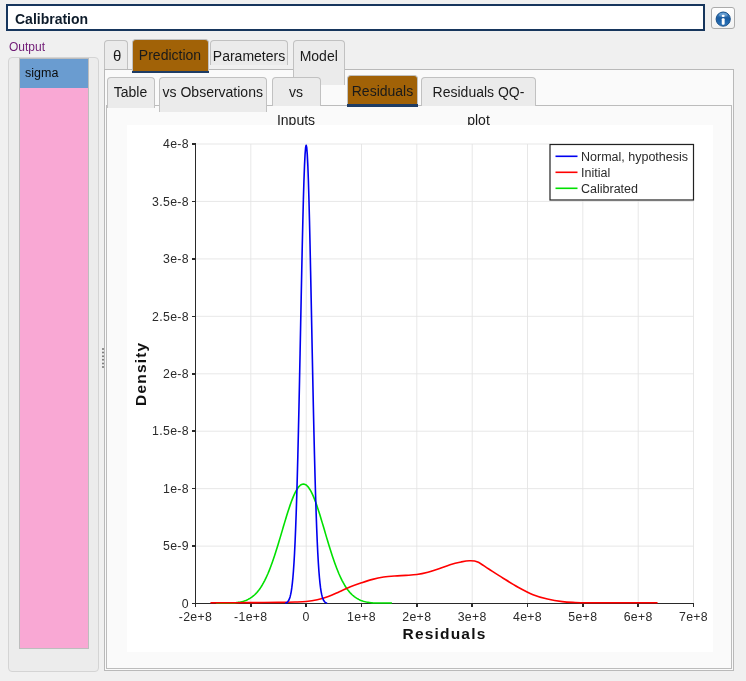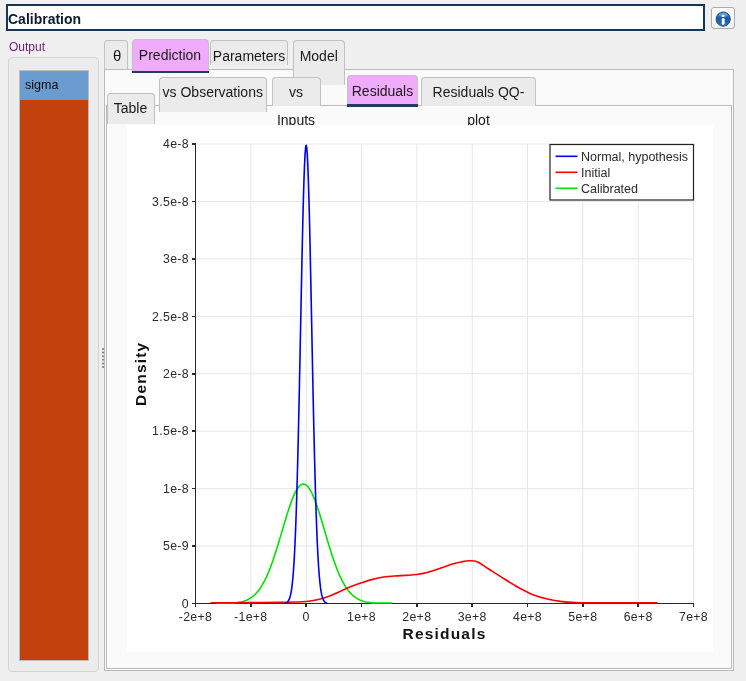--- a/index.html
+++ b/index.html
@@ -1,60 +1,60 @@
 <!DOCTYPE html>
 <html><head><meta charset="utf-8"><title>Calibration</title>
 <style>
 html,body{margin:0;padding:0}
 body{width:746px;height:681px;background:#f0f0f0;font-family:"Liberation Sans",sans-serif;position:relative;overflow:hidden}
 .abs{position:absolute}
 .tab{position:absolute;box-sizing:border-box;border:1px solid #c1c1c1;border-bottom:none;border-radius:4px 4px 0 0;background:#ebebeb;color:#1a1a1a;font-size:14px;text-align:center}
-.tab.sel{background:#f0abfc}
+.tab.sel{background:#a16207}
 </style></head>
 <body>
-<div class="abs" style="box-sizing:border-box;left:6px;top:4px;width:699px;height:27px;background:#fff;border:2px solid #17365d;color:#0d1b2a;font-size:14px;font-weight:bold;line-height:27px;">Calibration</div>
+<div class="abs" style="box-sizing:border-box;left:6px;top:4px;width:699px;height:27px;background:#fff;border:2px solid #17365d;color:#0d1b2a;font-size:14px;font-weight:bold;line-height:27px;padding-left:7px">Calibration</div>
 <div class="abs" style="left:711px;top:7px;width:22px;height:20px;background:linear-gradient(#fefefe,#f2f2f2);border:1px solid #ababab;border-radius:3px">
 <svg width="18" height="18" style="position:absolute;left:2px;top:2px" viewBox="0 0 18 18">
 <defs>
         <linearGradient id="ig" x1="0" y1="0" x2="0" y2="1">
 <stop offset="0" stop-color="#4e97d8"></stop>
           <stop offset="0.42" stop-color="#1d5c9f"></stop>
           <stop offset="0.58" stop-color="#1c61a8"></stop>
           <stop offset="1" stop-color="#2e77bc"></stop>
         </linearGradient>
       </defs>
 <circle cx="9.2" cy="9.1" r="7.1" fill="url(#ig)" stroke="#174e87" stroke-width="1"></circle>
 <ellipse cx="9.2" cy="4.9" rx="4.4" ry="1.9" fill="#ffffff" opacity="0.22"></ellipse>
 <rect x="7.75" y="4.7" width="2.9" height="2.4" rx="1.1" fill="#fff"></rect>
 <rect x="7.75" y="8.3" width="2.9" height="6.4" rx="1" fill="#fff"></rect>
 </svg>
   </div>
 <div class="abs" style="left:9px;top:40px;font-size:12px;color:#701a75">Output</div>
 <div class="abs" style="left:8px;top:57px;width:91px;height:615px;background:#ececec;border:1px solid #d4d4d4;border-radius:4px;box-sizing:border-box"></div>
-<div class="abs" style="left:19px;top:70px;width:70px;height:591px;background:#c2410c;border:1px solid #bdbdbd;box-sizing:border-box">
+<div class="abs" style="left:19px;top:58px;width:70px;height:591px;background:#f9a8d4;border:1px solid #bdbdbd;box-sizing:border-box">
 <div style="height:29px;background:#6a9cd0;color:#0c0c0c;font-size:12.5px;line-height:29px;padding-left:5px">sigma</div>
 </div>
 <svg class="abs" width="6" height="22" style="left:100px;top:347px" viewBox="0 0 6 22">
 <g fill="#757575">
       <circle cx="3" cy="2" r="1"></circle>
       <circle cx="3" cy="5.6" r="1"></circle>
       <circle cx="3" cy="9.2" r="1"></circle>
       <circle cx="3" cy="12.8" r="1"></circle>
       <circle cx="3" cy="16.4" r="1"></circle>
       <circle cx="3" cy="20" r="1"></circle>
     </g>
 </svg>
 <div class="abs" style="left:104px;top:69px;width:630px;height:602px;background:#fafafa;border:1px solid #b9b9b9;box-sizing:border-box"></div>
 <div class="abs" style="left:106px;top:105px;width:626px;height:564px;background:#fafafa;border:1px solid #bcbcbc;box-sizing:border-box"></div>
 <div class="tab" style="left:103.5px;top:40px;width:24.5px;height:29px;line-height:30px;font-size:15px;text-indent:3px">θ</div>
 <div class="tab sel" style="left:131.5px;top:39px;width:77px;height:31.5px;line-height:31px">Prediction</div>
 <div class="abs" style="left:131.5px;top:70.5px;width:77px;height:2.5px;background:#1e3c64"></div>
 <div class="tab" style="left:210px;top:40px;width:78px;height:25px;line-height:30.5px">Parameters</div>
 <div class="tab" style="left:293px;top:40px;width:51.5px;height:45px;line-height:30.5px">Model</div>
-<div class="tab" style="left:106.5px;top:93px;width:48px;height:31px;line-height:28px">Table</div>
+<div class="tab" style="left:106.5px;top:77px;width:48px;height:31px;line-height:28px">Table</div>
 <div class="tab" style="left:158.5px;top:77px;width:108.5px;height:35px;line-height:28px">vs Observations</div>
 <div class="tab" style="left:271.5px;top:77px;width:49px;height:28.5px;line-height:28px">vs Inputs</div>
 <div class="tab sel" style="left:347px;top:74.5px;width:71px;height:29px;line-height:30px">Residuals</div>
 <div class="abs" style="left:347px;top:103.5px;width:71px;height:3px;background:#1e3c64"></div>
 <div class="tab" style="left:421px;top:77px;width:115px;height:28.5px;line-height:28px">Residuals QQ-plot</div>
 <svg width="586" height="527" viewBox="0 0 586 527" style="position:absolute;left:127px;top:125px;background:#fff">
 <g stroke="#e3e3e3" stroke-width="0.85">
       <line x1="68.5" y1="19.0" x2="68.5" y2="478.5"></line>
       <line x1="123.8" y1="19.0" x2="123.8" y2="478.5"></line>
       <line x1="179.2" y1="19.0" x2="179.2" y2="478.5"></line>

